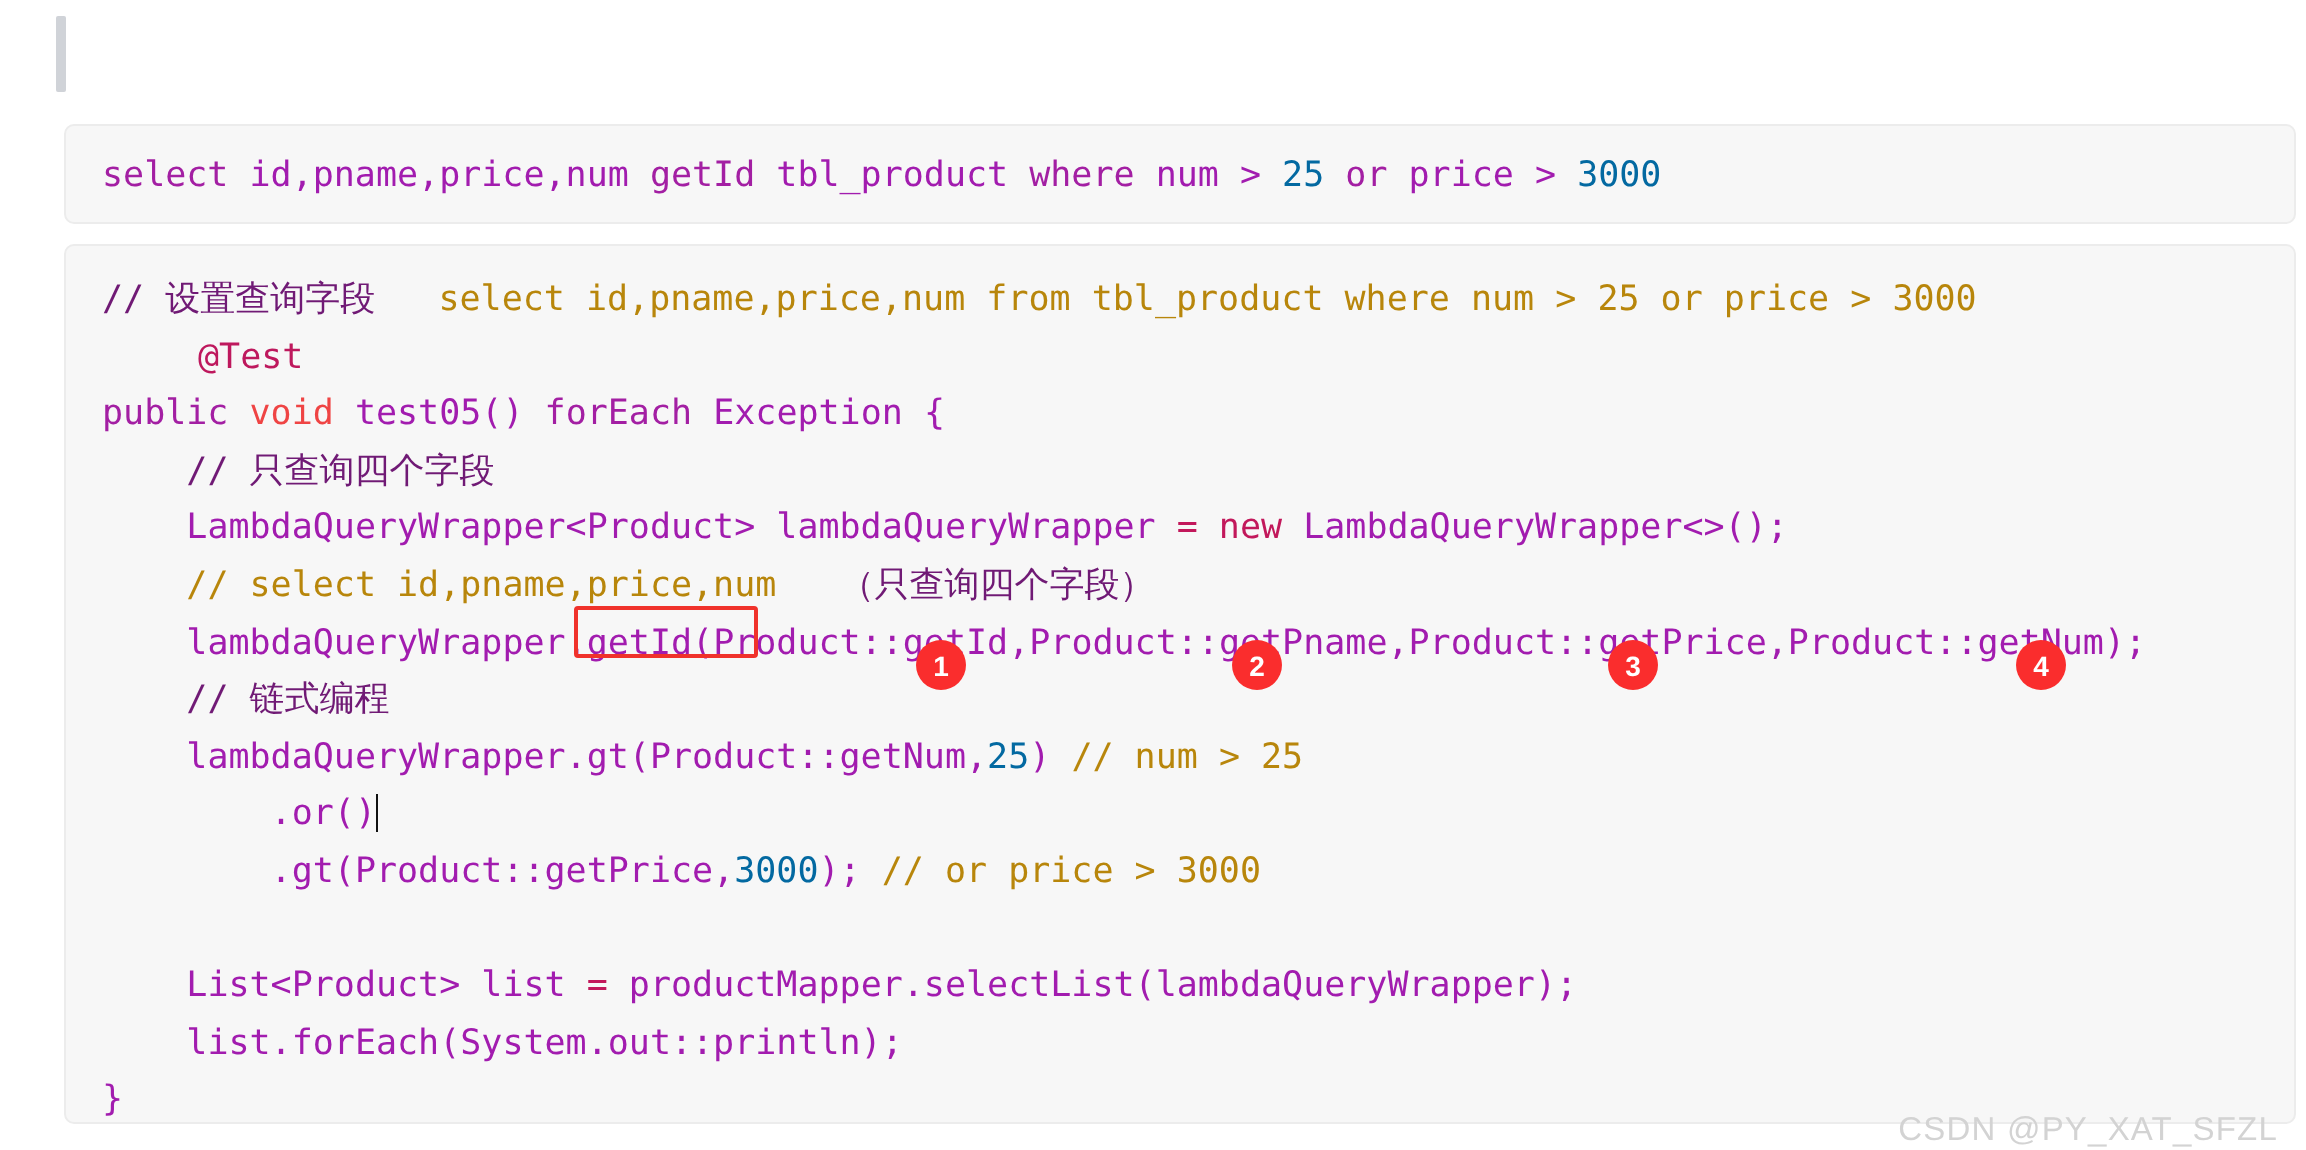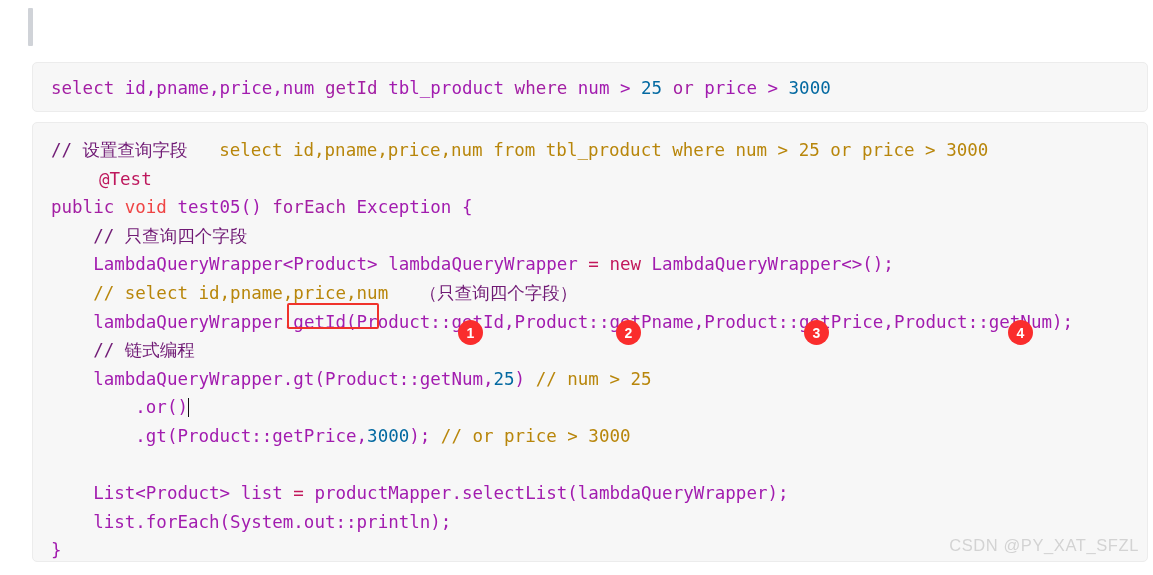--- a/index.html
+++ b/index.html
@@ -111,21 +111,21 @@
   #code-caret {
     display: inline-block;
     width: 1.5px; height: 19px;
     background: #111;
     vertical-align: -4px;
   }
 
   
   #watermark {
     position: absolute;
-    right: 14px; bottom: 20px;
+    right: 14px; bottom: 0;
     font-family: "Liberation Sans", sans-serif;
     font-size: 16.5px;
     color: #d3d3d3;
     letter-spacing: .6px;
     white-space: nowrap;
   }
 </style>
 </head>
 <body>
 

